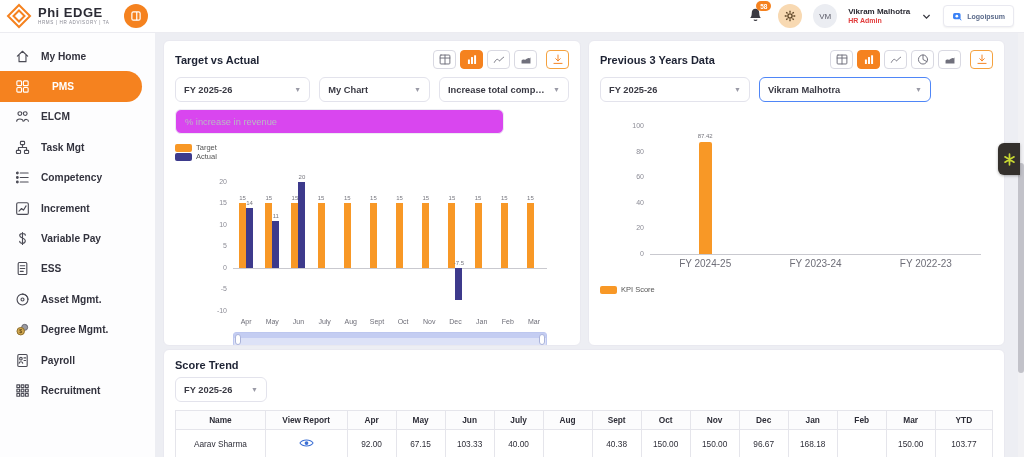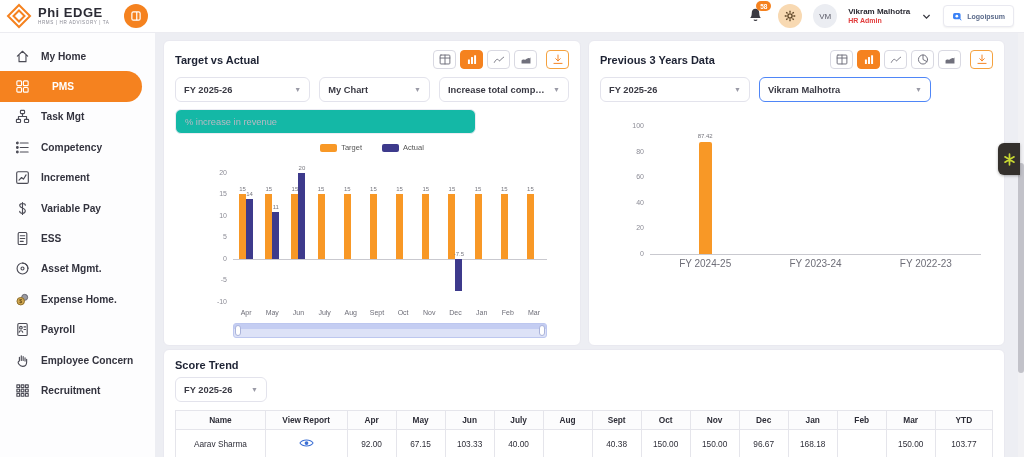--- a/index.html
+++ b/index.html
@@ -54,27 +54,27 @@
             display:flex; align-items:center; justify-content:center; color:#70707c; cursor:pointer; }
   .tb-btn.active { background:#f5821f; border-color:#f5821f; color:#fff; }
   .tb-btn.accent { border-color:#f5a23f; color:#f5821f; margin-left:5px; }
 
   .filters { display:flex; gap:9px; margin-top:8px; }
   .select { height:25px; border:1px solid #e3e3ec; border-radius:6px; background:#fff;
             display:flex; align-items:center; justify-content:space-between; padding:0 8px;
             font-size:9.3px; font-weight:bold; color:#3a3a44; cursor:pointer; }
   .select .caret { color:#9a9aa6; font-size:7px; margin-left:6px; }
   .select.focused { border:1.5px solid #4f86f7; }
-  .text-input { margin-top:7px; height:25px; width:301px; border:1px solid #ececf3; border-radius:6px;
-            background:#14b8a6; padding:0 9px; font-size:9.3px; color:#333;
+  .text-input { margin-top:7px; height:25px; width:329px; border:1px solid #ececf3; border-radius:6px;
+            background:#d946ef; padding:0 9px; font-size:9.3px; color:#333;
             font-family:"Liberation Sans", sans-serif; }
   .text-input::placeholder { color:#b9b9c4; }
 
   
-  .legend-row { display:flex; justify-content:center; gap:20px; margin-top:9px; }
+  .legend-row { display:flex; justify-content:center; gap:0; margin-top:9px;flex-direction:column; }
   .legend-item { display:flex; align-items:center; gap:4px; font-size:7.5px; color:#555; }
   .legend-chip { width:17px; height:8px; border-radius:2px; }
   .plot { position:relative; margin:8px 22px 0 58px; height:146px; }
   .plot2 { position:relative; margin:24px 12px 0 50px; height:128px; }
   .tick-label { position:absolute; left:-36px; width:30px; text-align:right; font-size:7px; color:#8c8c96; }
   .zero-line { position:absolute; left:0; right:0; height:1px; background:#c9c9cf; }
   .bar { position:absolute; }
   .bar-label { position:absolute; font-size:6px; color:#77777f; width:24px; text-align:center; }
   .months-row, .cats-row { display:flex; margin:3px 22px 0 58px; }
   .cats-row { margin:4px 12px 0 50px; }
@@ -176,20 +176,30 @@
           <rect x="9" y="2" width="5" height="5" rx="1"></rect>
           <rect x="2" y="9" width="5" height="5" rx="1"></rect>
           <rect x="9" y="9" width="5" height="5" rx="1"></rect>
         </svg>
       </span>
       <span>PMS</span>
     </div>
     <div class="side-item">
       <span class="s-icon">
         <svg viewBox="0 0 16 16" width="15" height="15" fill="none" stroke="currentColor" stroke-width="1.2" stroke-linecap="round" stroke-linejoin="round">
+          <circle cx="5.2" cy="4.9" r="2"></circle>
+          <circle cx="10.9" cy="4.9" r="2"></circle>
+          <path d="M1.8 13 C1.8 9.9 8.6 9.9 8.6 13 M9.7 12.8 C10.2 10.4 14.3 10.7 14.3 13"></path>
+        </svg>
+      </span>
+      <span>ELCM</span>
+    </div>
+    <div class="side-item">
+      <span class="s-icon">
+        <svg viewBox="0 0 16 16" width="15" height="15" fill="none" stroke="currentColor" stroke-width="1.2" stroke-linecap="round" stroke-linejoin="round">
           <rect x="5.8" y="1.5" width="4.4" height="3.4" rx=".8"></rect>
           <rect x="1.5" y="11" width="4.4" height="3.4" rx=".8"></rect>
           <rect x="10.1" y="11" width="4.4" height="3.4" rx=".8"></rect>
           <path d="M8 4.9 V8 M3.7 11 V8 H12.3 V11"></path>
         </svg>
       </span>
       <span>Task Mgt</span>
     </div>
     <div class="side-item">
       <span class="s-icon">
@@ -239,39 +249,31 @@
       <span>Asset Mgmt.</span>
     </div>
     <div class="side-item">
       <span class="s-icon">
         <svg viewBox="0 0 16 16" width="15" height="15">
           <circle cx="10.3" cy="5.7" r="3.2" fill="#9a9aa2" stroke="#63636c" stroke-width="1"></circle>
           <circle cx="6.1" cy="9.8" r="4" fill="#d2a851" stroke="#8a6a28" stroke-width="1"></circle>
           <text x="4.4" y="12" font-size="5.6" font-weight="bold" fill="#5d4716" font-family="Liberation Sans, sans-serif">$</text>
         </svg>
       </span>
-      <span>Expense Home.</span>
+      <span>Degree Mgmt.</span>
     </div>
     <div class="side-item">
       <span class="s-icon">
         <svg viewBox="0 0 16 16" width="15" height="15" fill="none" stroke="currentColor" stroke-width="1.2" stroke-linecap="round" stroke-linejoin="round">
           <rect x="3" y="1.6" width="10" height="12.8" rx="1.2"></rect>
           <circle cx="6.3" cy="6" r="1.4"></circle>
           <path d="M4.4 10.8 C4.4 8.9 8.2 8.9 8.2 10.8 M9.6 5.2 H11.3 M9.6 8 H11.3"></path>
         </svg>
       </span>
       <span>Payroll</span>
-    </div>
-    <div class="side-item">
-      <span class="s-icon">
-        <svg viewBox="0 0 16 16" width="15" height="15" fill="none" stroke="currentColor" stroke-width="1.2" stroke-linecap="round" stroke-linejoin="round">
-          <path d="M4.7 8.4 V4.6 M6.7 8 V3.1 M8.7 8 V3.7 M10.7 8.6 V5 M4.7 8.4 C3.2 9 3 10.4 3.9 11.6 C4.9 13 5.7 14.2 8.1 14.2 C10.9 14.2 12.4 12.4 12.4 9.8 V6.6"></path>
-        </svg>
-      </span>
-      <span>Employee Concern</span>
     </div>
     <div class="side-item">
       <span class="s-icon">
         <svg viewBox="0 0 16 16" width="15" height="15" fill="none" stroke="currentColor" stroke-width="1.2" stroke-linecap="round" stroke-linejoin="round">
           <rect x="2" y="2" width="2.9" height="2.9"></rect>
           <rect x="6.6" y="2" width="2.9" height="2.9"></rect>
           <rect x="11.2" y="2" width="2.9" height="2.9"></rect>
           <rect x="2" y="6.6" width="2.9" height="2.9"></rect>
           <rect x="6.6" y="6.6" width="2.9" height="2.9"></rect>
           <rect x="11.2" y="6.6" width="2.9" height="2.9"></rect>
@@ -486,20 +488,26 @@
       <span class="tick-label" style="top: 21.6px;">80</span>
       <span class="tick-label" style="top: -4px;">100</span>
       <div class="zero-line" style="top: 128px;"></div>
       <div class="bar" style="left: 48.6667px; width: 13px; top: 16.1024px; height: 111.898px; background: rgb(248, 152, 38); border-radius: 2px 2px 0px 0px;"></div>
       <span class="bar-label" style="left: 43.1667px; top: 7.1024px;">87.42</span>
     </div>
   <div class="cats-row" id="cats2">
       <span>FY 2024-25</span>
       <span>FY 2023-24</span>
       <span>FY 2022-23</span>
+    </div>
+  <div class="legend-row" id="legend2" style="margin-top:16px">
+      <div class="legend-item">
+        <span class="legend-chip" style="background:#F89826"></span>
+        <span>KPI Score</span>
+      </div>
     </div>
 </div>
 
 <div class="panel" id="panel-score">
   <div class="panel-head">
     <span class="panel-title">Score Trend</span>
   </div>
   <div class="select score-select">
     <span>FY 2025-26</span>
       <span class="caret">▼</span>

